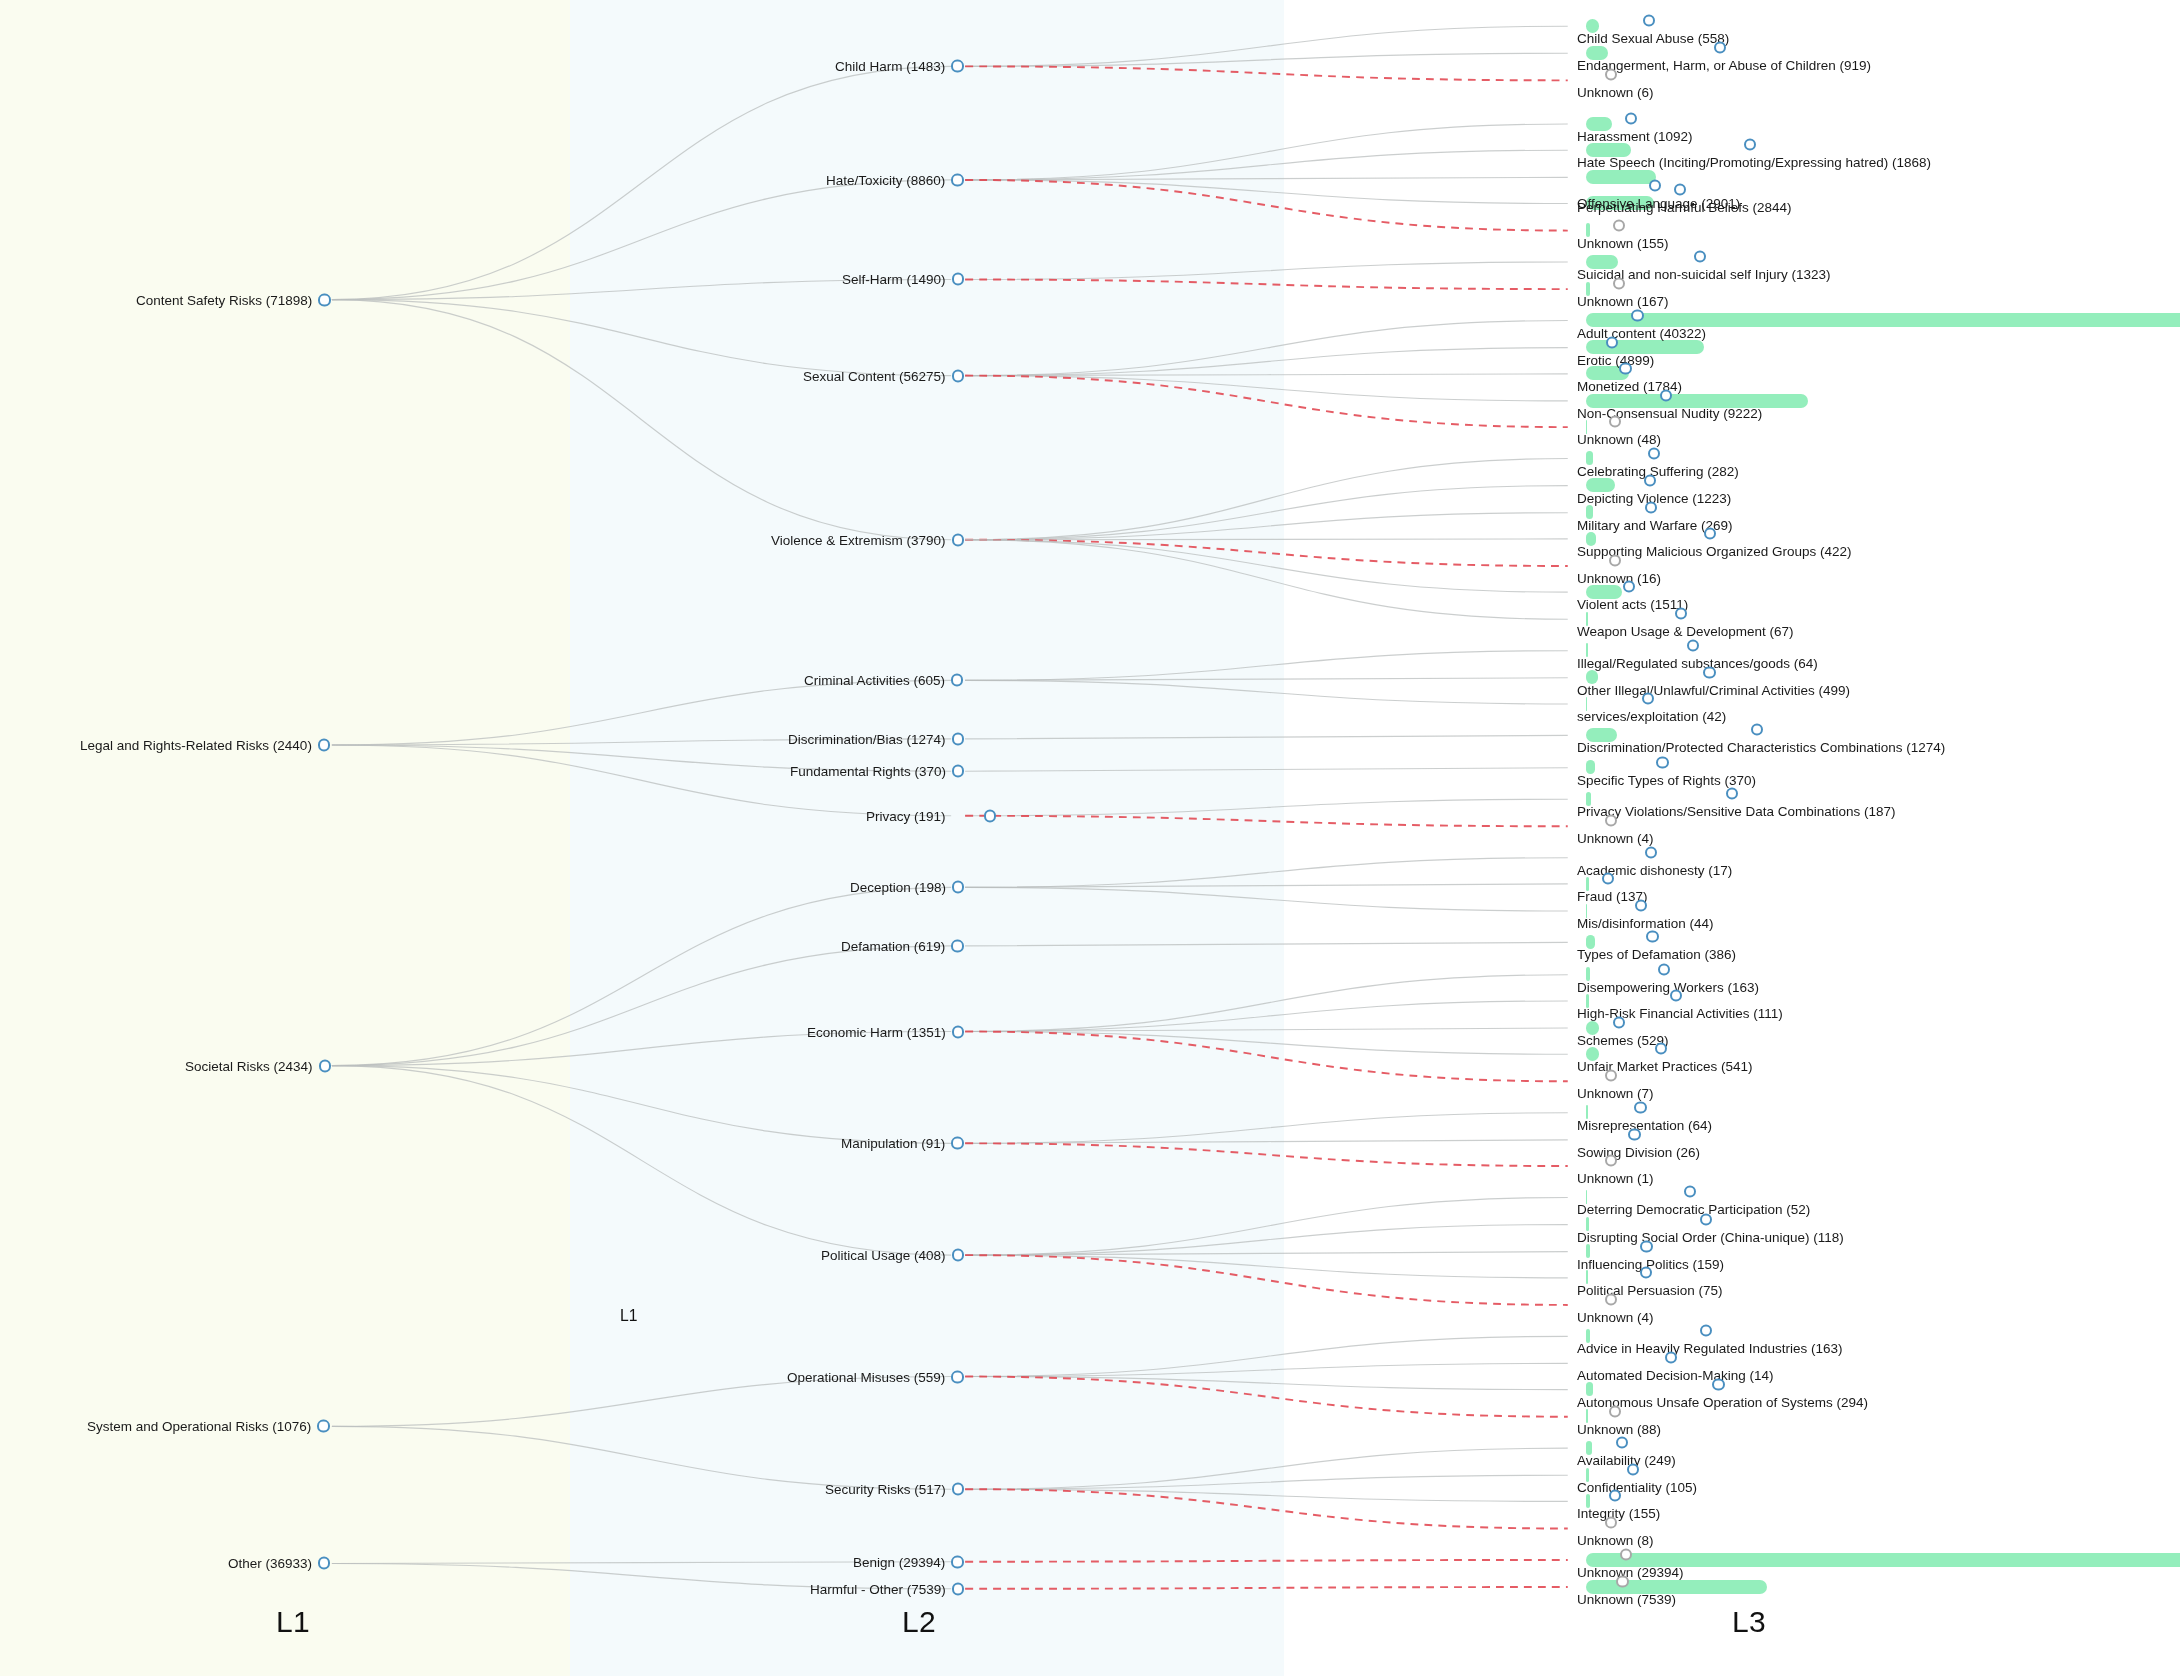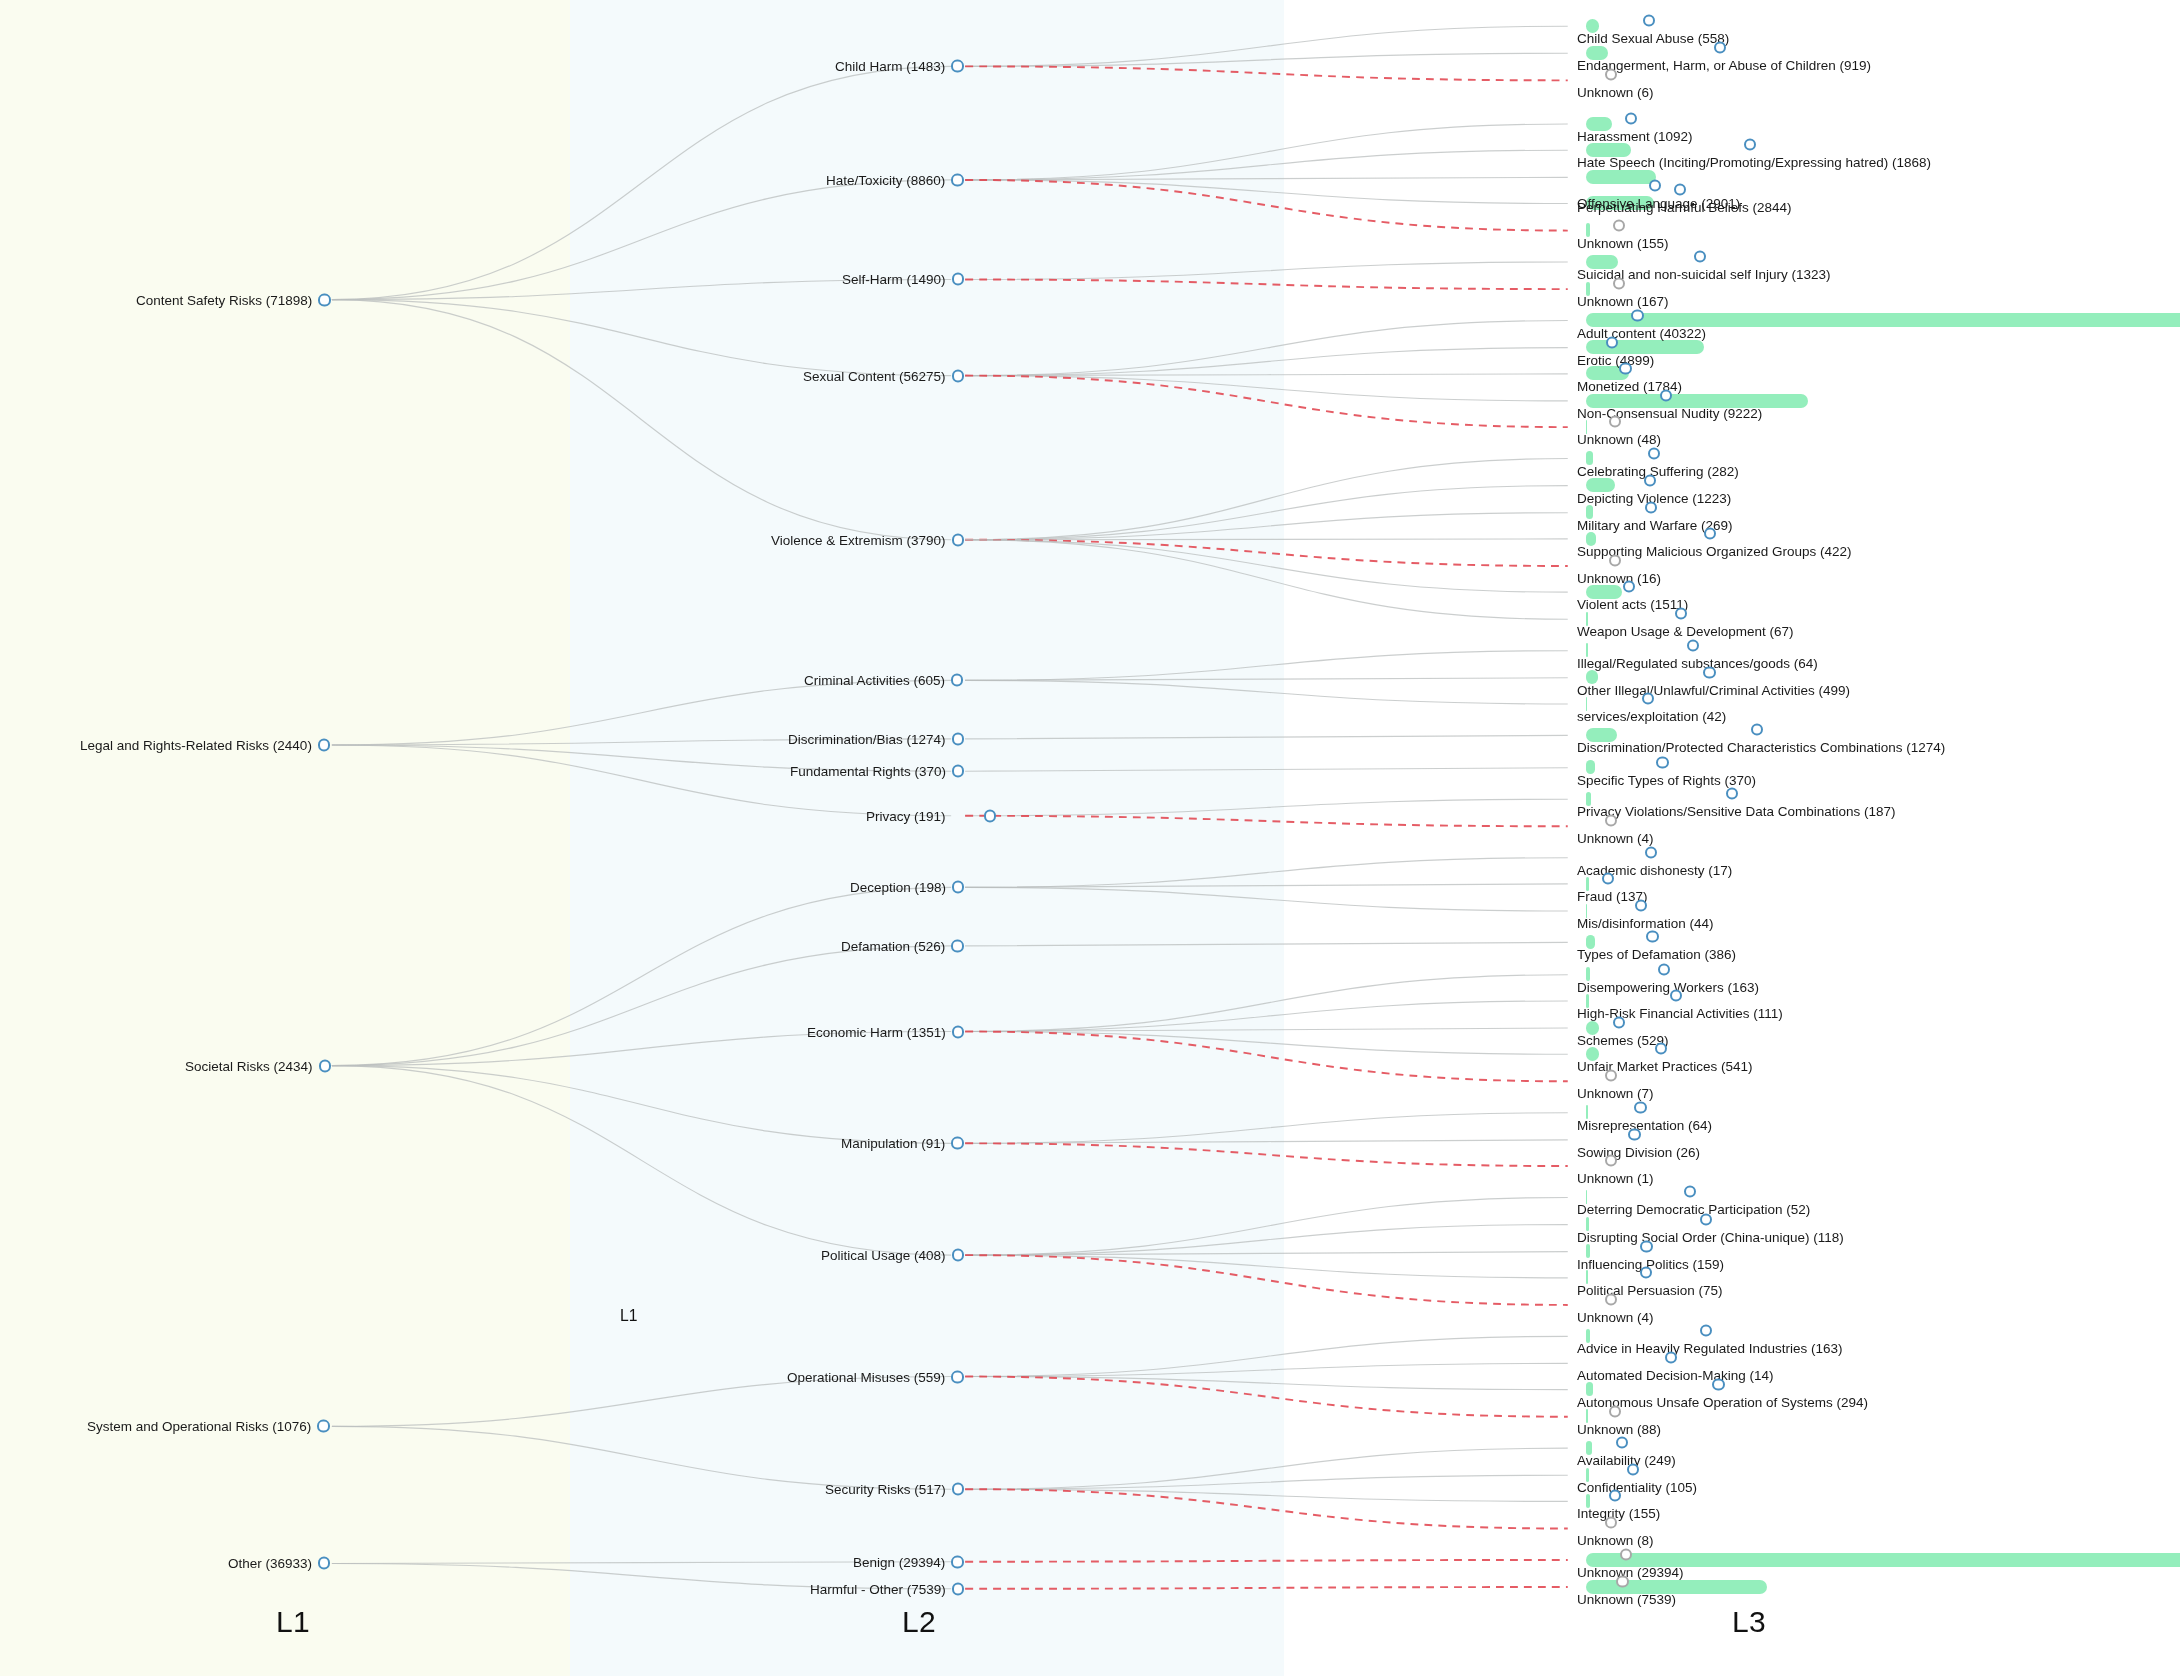--- a/index.html
+++ b/index.html
@@ -337,21 +337,21 @@
       </div>
       <div class="node left" style="top: 816px; left: 866px; gap: 32px;">
         <span class="lbl">Privacy (191)</span>
         <span class="dot"></span>
       </div>
       <div class="node left" style="top: 887px; left: 850px;">
         <span class="lbl">Deception (198)</span>
         <span class="dot"></span>
       </div>
       <div class="node left" style="top: 946px; left: 841px;">
-        <span class="lbl">Defamation (526)</span>
+        <span class="lbl">Defamation (619)</span>
         <span class="dot"></span>
       </div>
       <div class="node left" style="top: 1032px; left: 807px;">
         <span class="lbl">Economic Harm (1351)</span>
         <span class="dot"></span>
       </div>
       <div class="node left" style="top: 1143px; left: 841px;">
         <span class="lbl">Manipulation (91)</span>
         <span class="dot"></span>
       </div>

